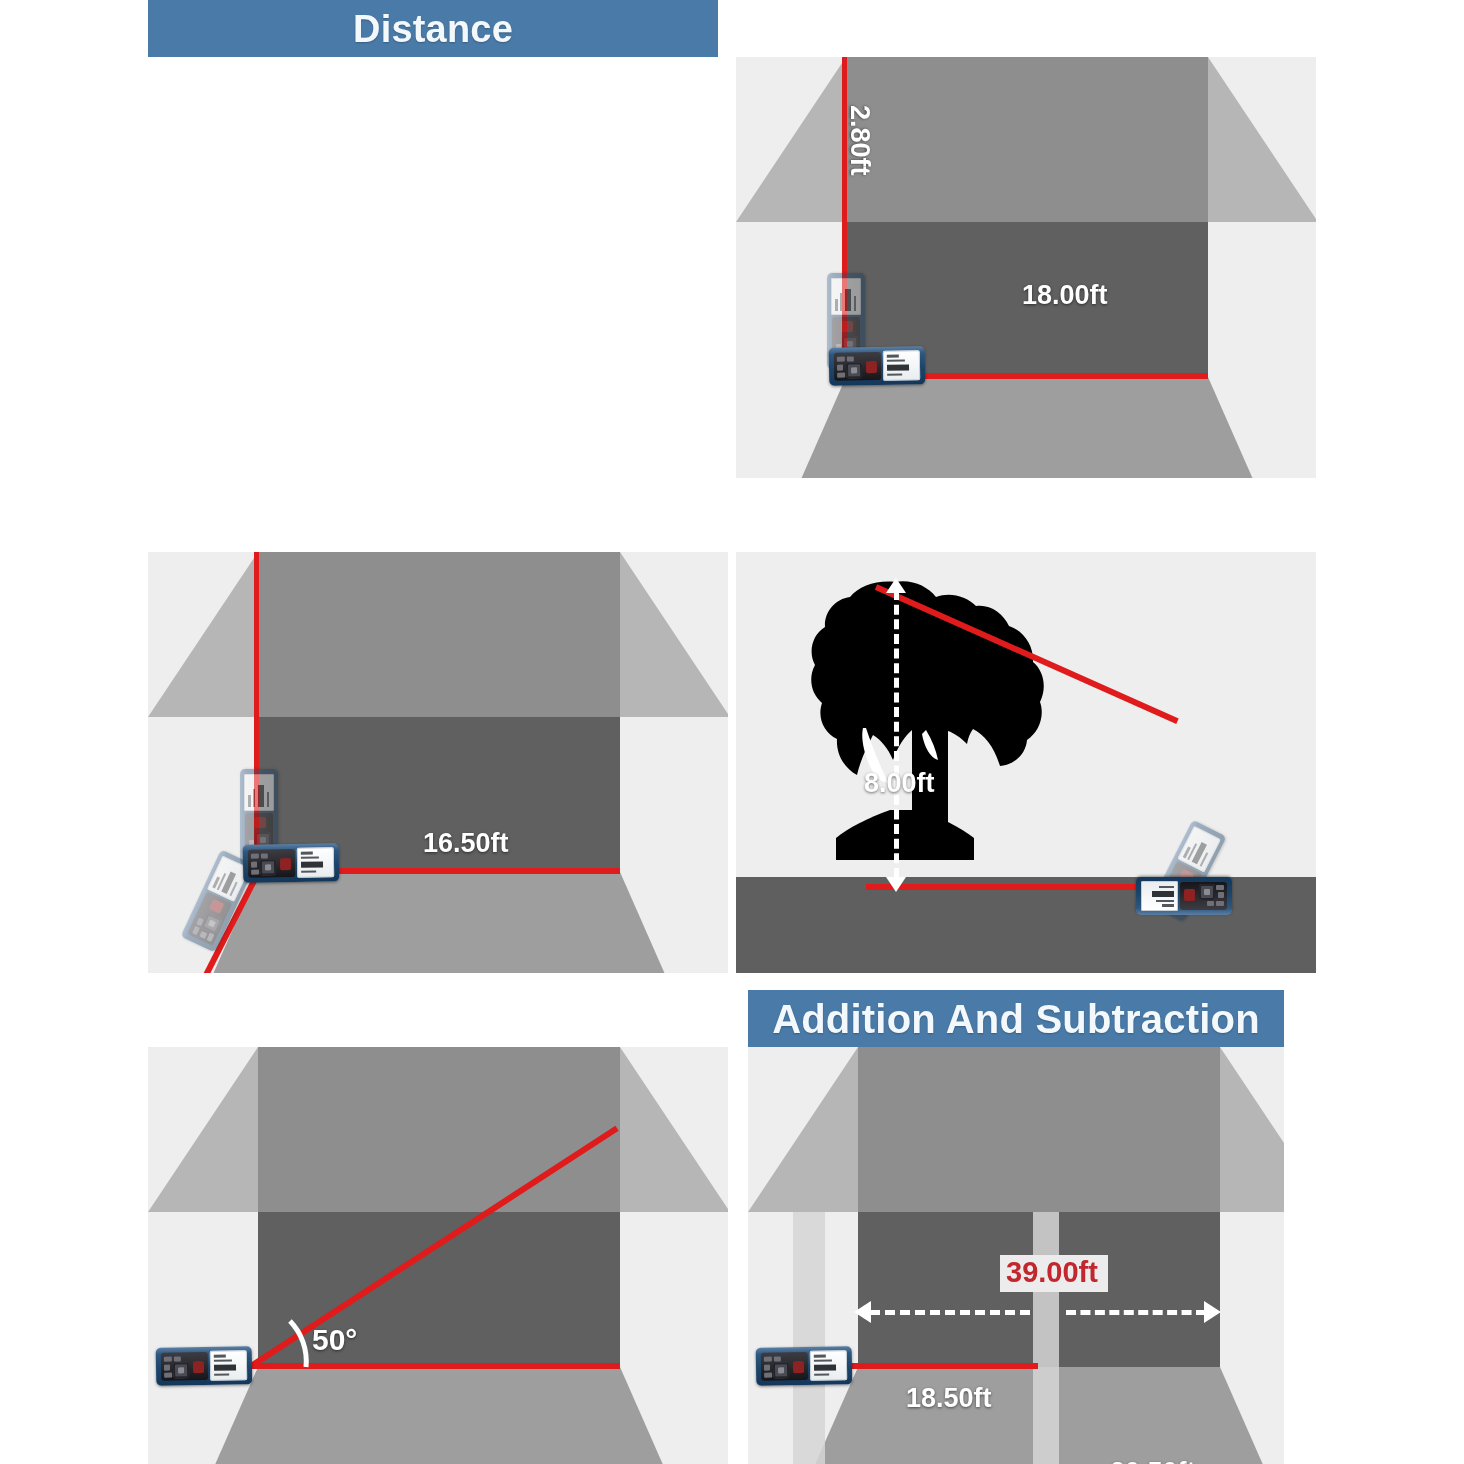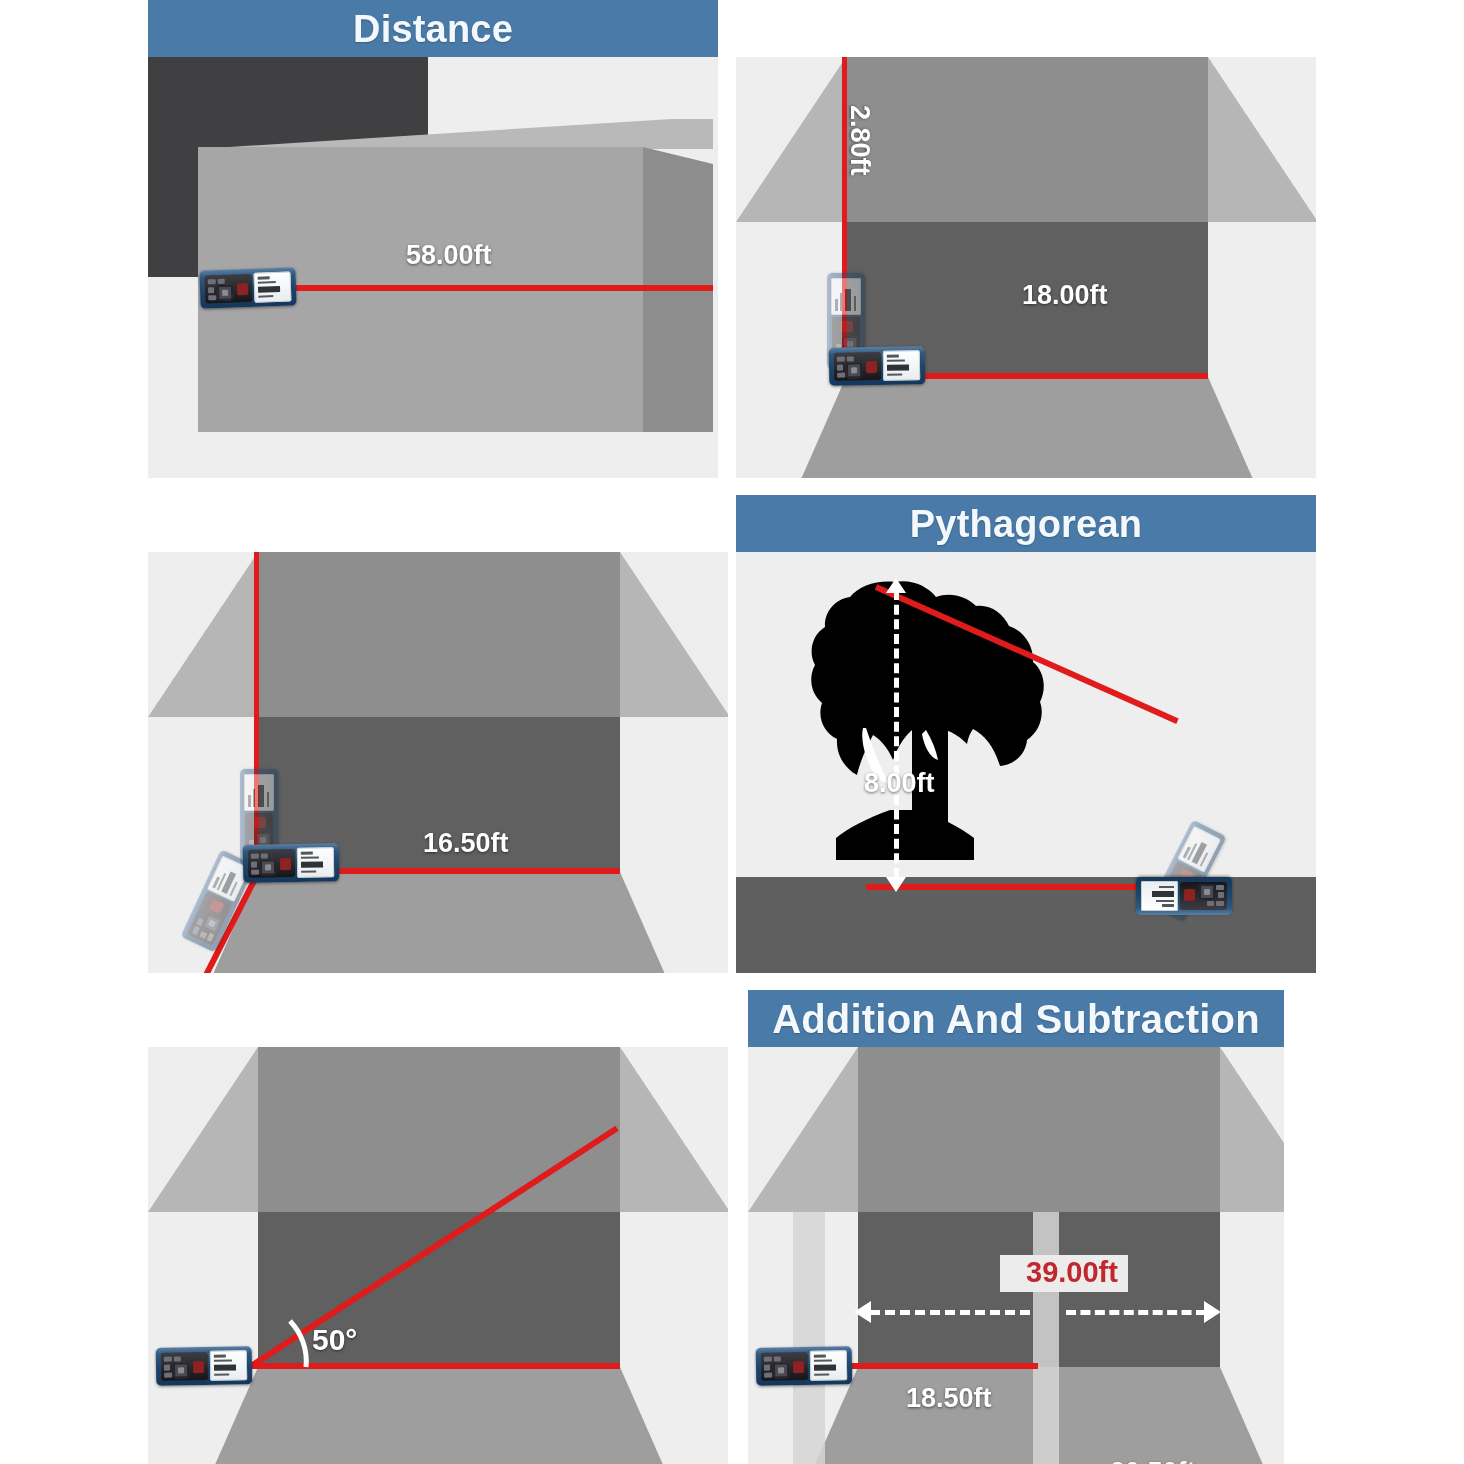--- a/index.html
+++ b/index.html
@@ -136,61 +136,34 @@
   }
   .arrowU{ border-bottom:15px solid #ffffff; }
   .arrowD{ border-top:15px solid #ffffff; }
 
   
   .lbl.rot{ transform:rotate(90deg); transform-origin:0 0; }
 
   
   .redlbl{
     position:absolute; color:#c1272d; font-size:29px; font-weight:bold;
-    background:#ececec; padding:3px 10px 5px 26px; line-height:1; white-space:nowrap;
+    background:#ececec; padding:3px 10px 5px 6px; line-height:1; white-space:nowrap;
   }
 
   
   .pillar{ position:absolute; background:#d3d5d3; opacity:.85; }
 </style>
 </head>
 <body>
 
 <div id="grid">
 
   <div class="panel" id="p1" style="left:148px;top:0;width:570px;height:478px;">
     <div class="hdr">
       <span class="hdr-txt">Distance</span>
-    </div>
-    <div class="stage">
-      <div class="shp darkwall"></div>
-      <div class="shp topq"></div>
-      <div class="shp boxfront"></div>
-      <div class="shp sideq"></div>
-
-      <div class="ray" style="left:125px;top:228px;width:440px;height:6px;"></div>
-
-      <div class="dev" style="left:52px;top:212px;transform:rotate(-2deg);">
-        <div class="keys">
-          <span class="k a"></span>
-            <span class="k b"></span>
-          <span class="k c"></span>
-            <span class="k d"></span>
-          <span class="pad"></span>
-          <span class="red"></span>
-        </div>
-        <div class="scr">
-          <i class="r1"></i>
-            <i class="r2"></i>
-            <i class="r3"></i>
-            <i class="r4"></i>
-        </div>
-      </div>
-
-      <span class="lbl" style="left:258px;top:185px;">58.00ft</span>
     </div>
   </div>
 
   <div class="panel" id="p2" style="left:736px;top:0;width:580px;height:478px;">
     <div class="stage room">
       <div class="shp ceil"></div>
       <div class="shp wallU"></div>
       <div class="shp wallL"></div>
       <div class="shp floor"></div>
 
@@ -296,23 +269,20 @@
             <i class="r3"></i>
             <i class="r4"></i>
         </div>
       </div>
 
       <span class="lbl" style="left:275px;top:278px;">16.50ft</span>
     </div>
   </div>
 
   <div class="panel" id="p4" style="left:736px;top:495px;width:580px;height:478px;">
-    <div class="hdr">
-      <span class="hdr-txt">Pythagorean</span>
-    </div>
     <div class="stage">
 
       <div class="shp" style="left:0;top:325px;width:580px;height:160px;background:#605f5f;"></div>
 
       <svg class="shp" viewBox="0 0 280 290" style="left:28px;top:18px;width:280px;height:290px;">
         <path fill="#000000" d="
           M131,12 C148,9 163,16 172,27 C186,22 202,26 212,36 C226,34 239,43 245,56
           C260,61 270,76 269,92 C280,101 283,118 276,132 C281,146 275,162 263,170
           C262,184 250,195 236,196 C230,177 221,165 209,159 C206,163 204,168 203,174
           C196,167 190,163 184,161 L184,290 L148,290 L148,160

